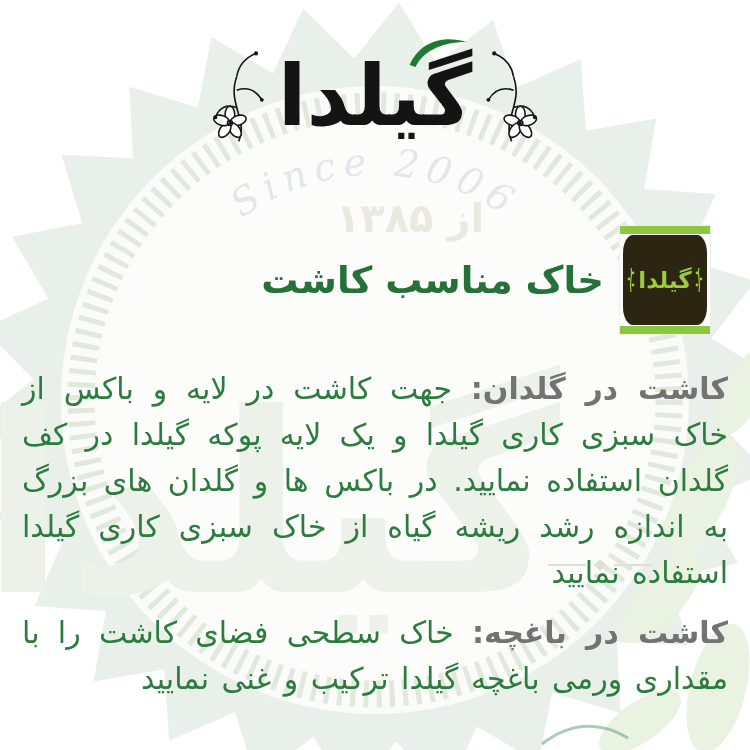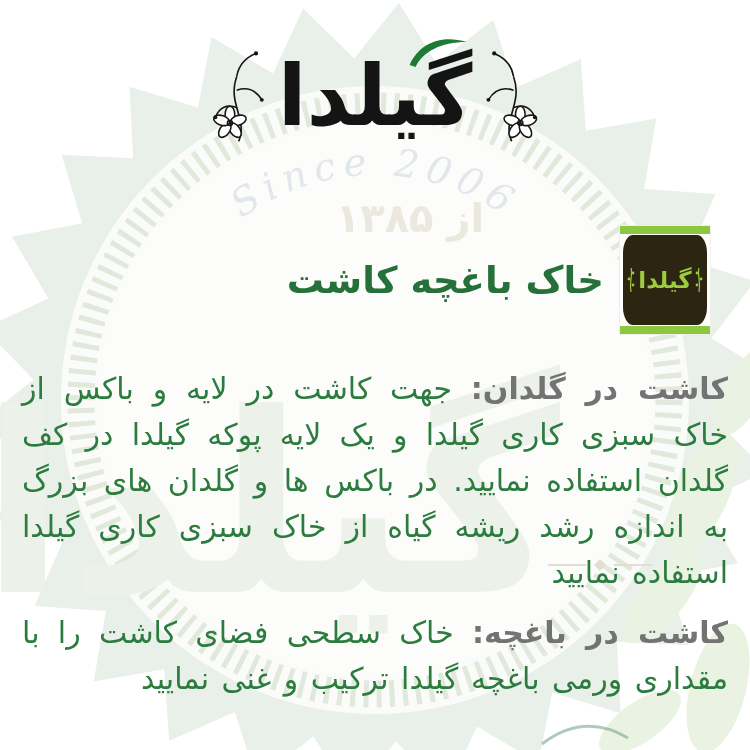--- a/index.html
+++ b/index.html
@@ -161,21 +161,21 @@
         <span class="pkg-label">گیلدا</span>
         <svg class="pkg-orn" viewBox="0 0 10 26">
           <path d="M5 1 C7 8 3 14 5 25" stroke="#9ccb3b" stroke-width="1.2" fill="none"></path>
           <circle cx="7" cy="6" r="1.4" fill="#9ccb3b"></circle>
           <circle cx="3" cy="12" r="1.4" fill="#9ccb3b"></circle>
           <circle cx="7" cy="18" r="1.4" fill="#9ccb3b"></circle>
         </svg>
       </div>
       <div class="strip"></div>
     </div>
-    <h1 class="page-title">خاک باغچه کاشت</h1>
+    <h1 class="page-title">خاک مناسب کاشت</h1>
   </div>
 
   <p class="body-text p1">
     <strong>کاشت در گلدان:</strong><span> جهت کاشت در لایه و باکس از خاک سبزی کاری گیلدا و یک لایه پوکه گیلدا در کف گلدان استفاده نمایید. در باکس ها و گلدان های بزرگ به اندازه رشد ریشه گیاه از خاک سبزی کاری گیلدا استفاده نمایید</span>
   </p>
 
   <p class="body-text p2">
     <strong>کاشت در باغچه:</strong><span> خاک سطحی فضای کاشت را با مقداری ورمی باغچه گیلدا ترکیب و غنی نمایید</span>
   </p>
 

